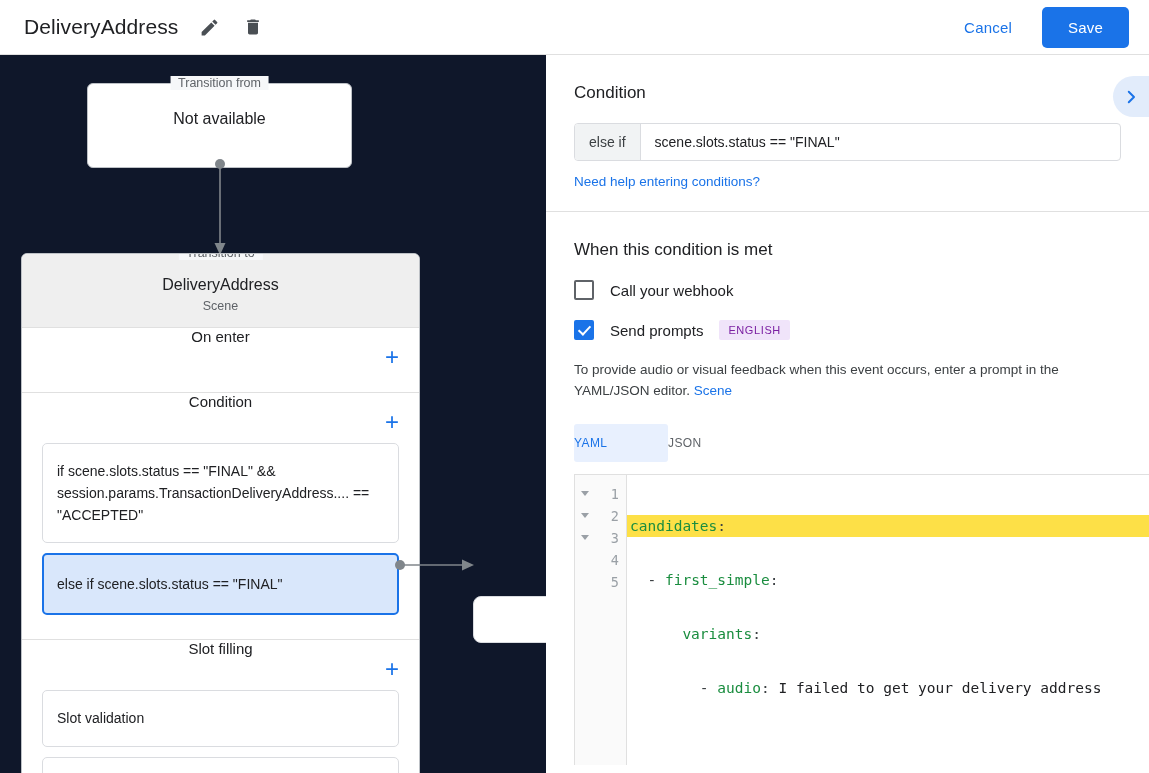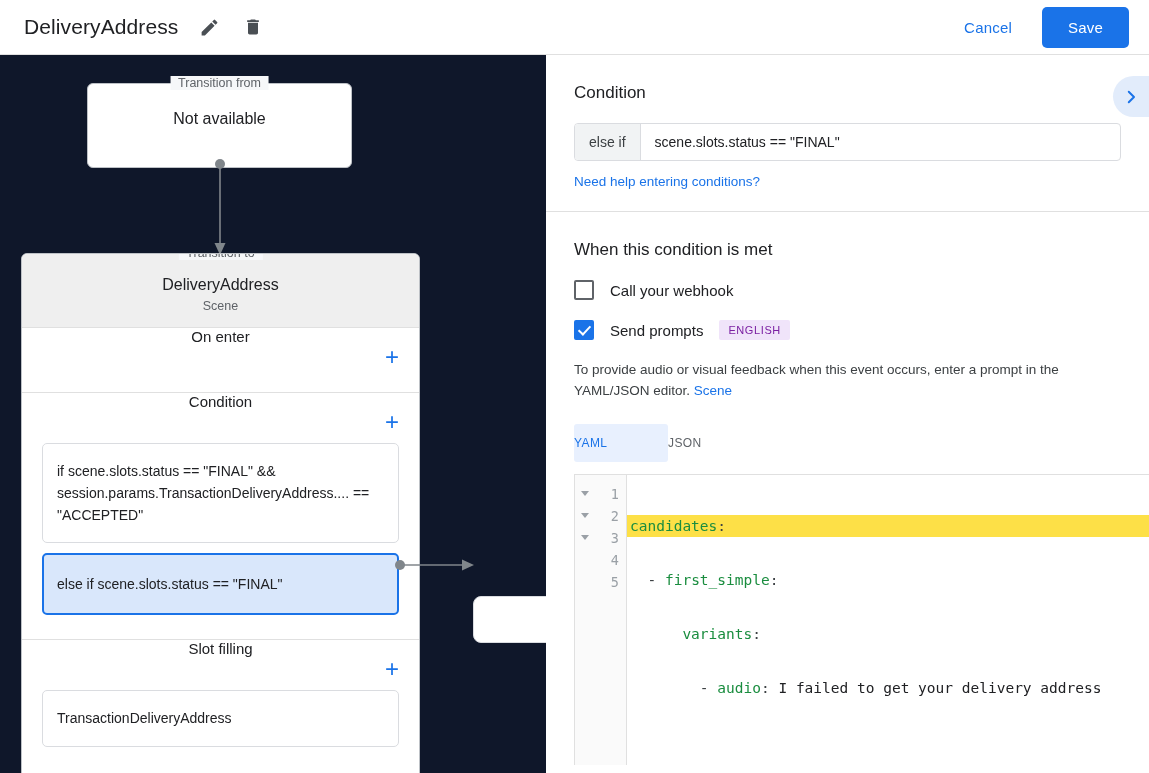--- a/index.html
+++ b/index.html
@@ -459,20 +459,21 @@
       </div>
       <div class="chip tall">if scene.slots.status == "FINAL" &amp;&amp; session.params.TransactionDeliveryAddress.... == "ACCEPTED"</div>
       <div class="chip selected">else if scene.slots.status == "FINAL"</div>
     </div>
 
     <div class="section">
       <div class="section-head">
         <div class="section-title">Slot filling</div>
         <div class="plus">+</div>
       </div>
+      <div class="chip tall">Slot validation</div>
       <div class="chip tall">TransactionDeliveryAddress</div>
     </div>
   </div>
 
   <svg class="conn" style="left:394px; top:500px; width:85px; height:24px;" viewBox="0 0 85 24">
     <circle cx="6" cy="10" r="5" fill="#80868b"></circle>
     <line x1="6" y1="10" x2="70" y2="10" stroke="#80868b" stroke-width="1.6"></line>
     <polygon points="80,10 68,4.5 68,15.5" fill="#80868b"></polygon>
   </svg>
 

